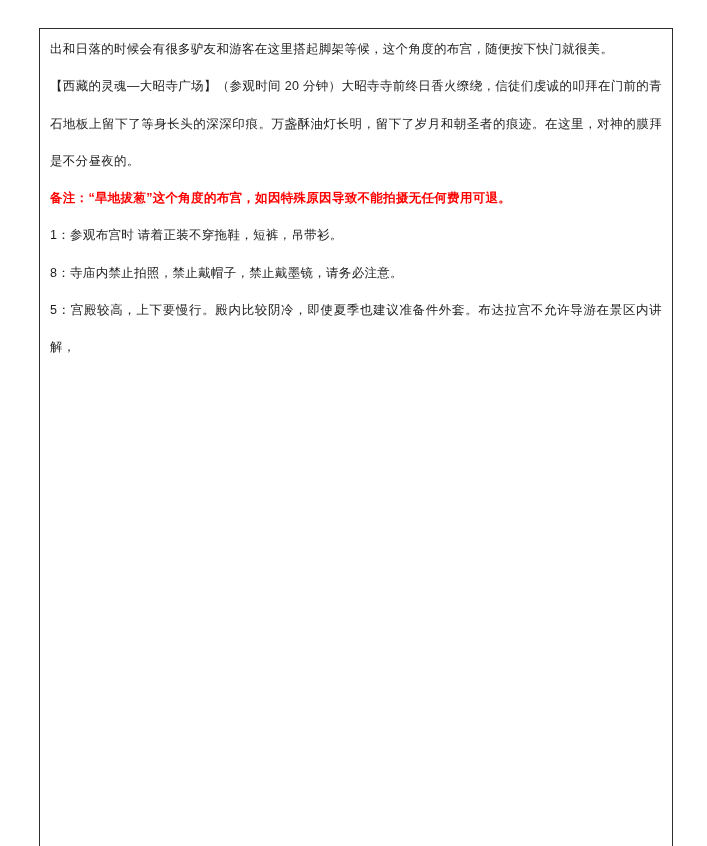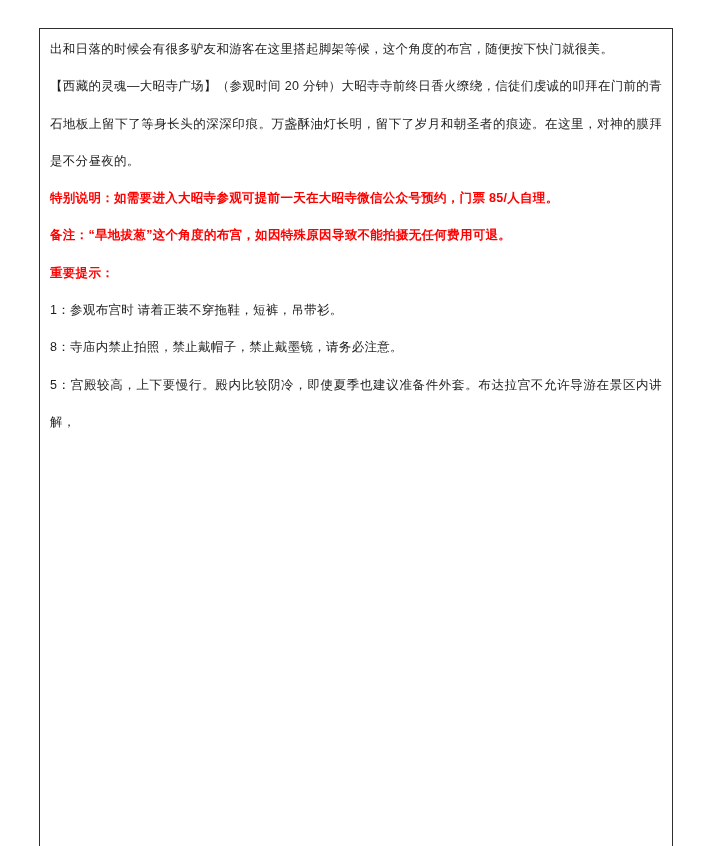--- a/index.html
+++ b/index.html
@@ -50,27 +50,25 @@
 </head>
 <body>
 
 <div class="canvas">
   <div class="doc-cell">
 
     <p><span class="run-normal">出和日落的时候会有很多驴友和游客在这里搭起脚架等候，这个角度的布宫，随便按下快门就很美。</span></p>
 
     <p><span class="run-normal">【西藏的灵魂—大昭寺广场】（参观时间 20 分钟）大昭寺寺前终日香火缭绕，信徒们虔诚的叩拜在门前的青石地板上留下了等身长头的深深印痕。万盏酥油灯长明，留下了岁月和朝圣者的痕迹。在这里，对神的膜拜是不分昼夜的。</span></p>
 
-    <p><span class="run-red">特别说明：如需要进入大昭寺参观可提前一天在大昭寺微信公众号预约，门票 85/人自理。</span></p>
 
 
 
     <p><span class="run-red">备注：“旱地拔葱”这个角度的布宫，如因特殊原因导致不能拍摄无任何费用可退。</span></p>
 
-    <p><span class="run-red">重要提示：</span></p>
 
 
     <p><span class="run-normal">1：参观布宫时 请着正装不穿拖鞋，短裤，吊带衫。</span></p>
 
     <p><span class="run-normal">8：寺庙内禁止拍照，禁止戴帽子，禁止戴墨镜，请务必注意。</span></p>
 
 
     <p><span class="run-normal">5：宫殿较高，上下要慢行。殿内比较阴冷，即使夏季也建议准备件外套。布达拉宫不允许导游在景区内讲解，</span></p>
 
   </div>

